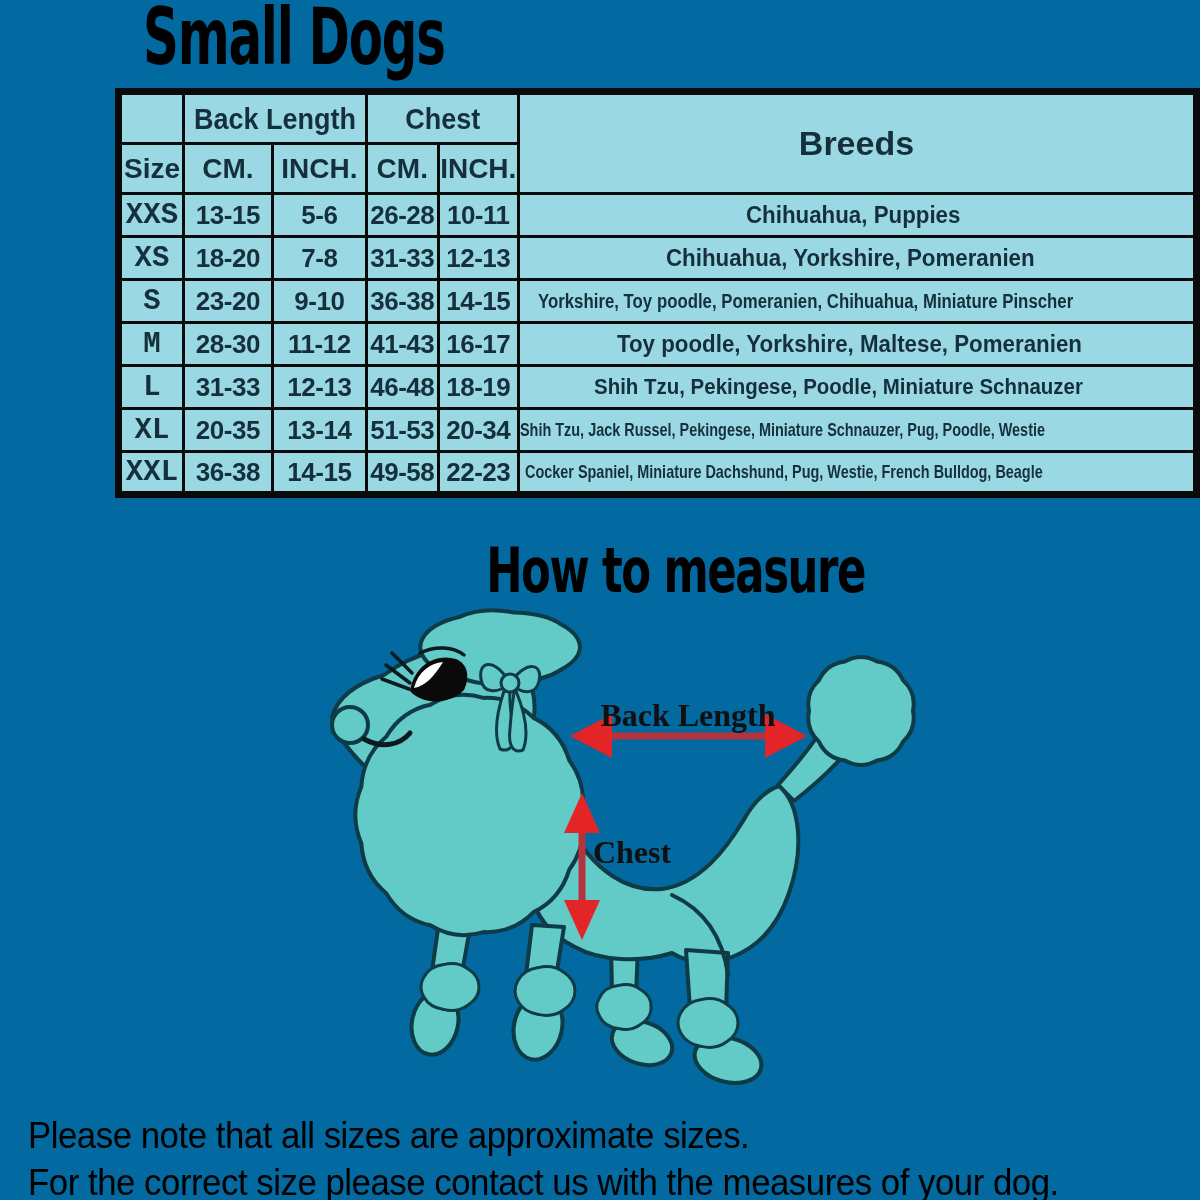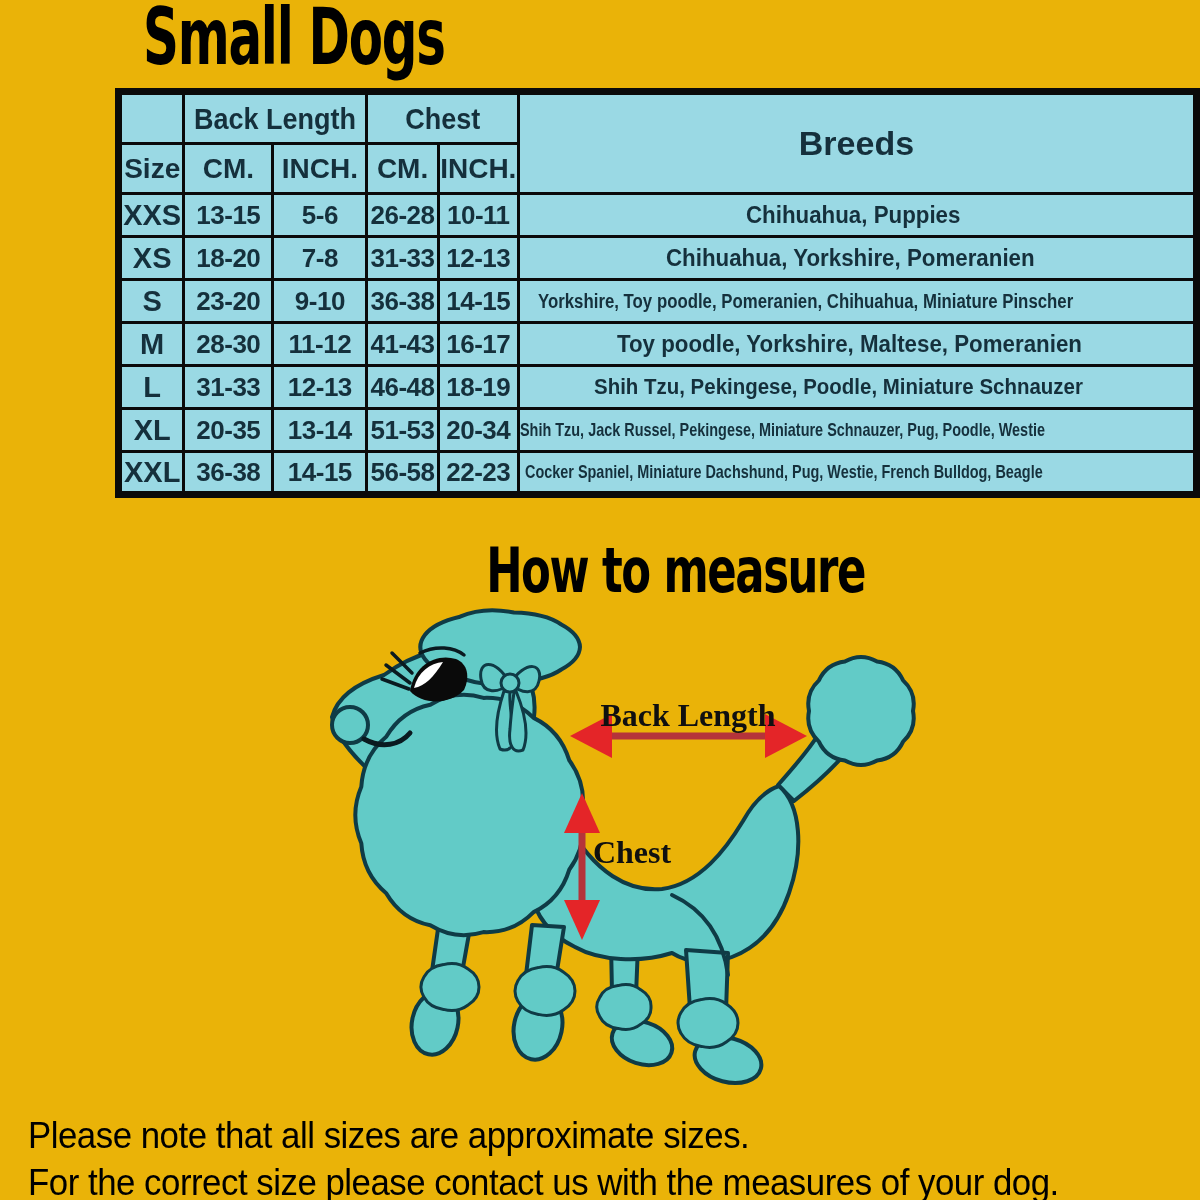--- a/index.html
+++ b/index.html
@@ -1,16 +1,16 @@
 <!DOCTYPE html>
 <html><head>
 <meta charset="utf-8">
 <style>
   html,body{margin:0;padding:0;background:#fff;}
-  .canvas{position:relative;width:1200px;height:1200px;background:#eab308;overflow:hidden;
+  .canvas{position:relative;width:1200px;height:1200px;background:#0369a1;overflow:hidden;
           font-family:"Liberation Sans",sans-serif;}
 
   
   .big-title{position:absolute;left:143px;top:-8px;margin:0;color:#000;
              font-family:"DejaVu Sans",sans-serif;font-weight:bold;font-size:78px;
              letter-spacing:-2px;transform:scaleX(.64);transform-origin:left top;white-space:nowrap;}
   .measure-title-wrap{position:absolute;left:346px;top:534px;width:600px;text-align:right;}
   .measure-title{display:inline-block;margin:0;color:#000;
              font-family:"DejaVu Sans",sans-serif;font-weight:bold;font-size:62px;
              letter-spacing:-2px;transform:scaleX(.70);transform-origin:center top;white-space:nowrap;}
@@ -20,21 +20,21 @@
               background:#9AD9E4;border:7px solid #0a0a0a;}
   .size-table td,.size-table th{border:3px solid #0a0a0a;padding:0;text-align:center;
               vertical-align:middle;color:#15303C;overflow:hidden;white-space:nowrap;}
   .gh-row{height:52px;}
   .sh-row{height:50px;}
   .b-row{height:43px;}
   .group-h{font-size:30px;font-weight:bold;}
   .group-h span{display:inline-block;transform:scaleX(.9);transform-origin:center;}
   .breeds-h{font-size:34px;font-weight:bold;}
   .red{color:#D8354F;font-weight:bold;font-size:28px;}
-  .size-val{font-size:29px;font-weight:bold;}
+  .size-val{font-size:29px;font-weight:bold;font-family:Liberation Mono, monospace;}
   .num{font-size:26px;font-weight:bold;letter-spacing:-.5px;}
   .breeds-cell{text-align:left;padding-left:6px;margin-left:32px;}
   .breeds-cell span{display:inline-block;transform-origin:left center;white-space:nowrap;font-weight:bold;}
   .br-a{font-size:23px;transform:scaleX(.97);}
   .br-b{font-size:22px;transform:scaleX(.93);}
   .br-c{font-size:20px;transform:scaleX(.84);}
   .br-d{font-size:18.5px;transform:scaleX(.78);}
 
   
   .dog-svg{position:absolute;left:280px;top:595px;}
@@ -127,21 +127,21 @@
       <td class="num">20-35</td>
       <td class="num">13-14</td>
       <td class="num">51-53</td>
       <td class="num">20-34</td>
       <td class="breeds-cell"><span class="br-d">Shih Tzu, Jack Russel, Pekingese, Miniature Schnauzer, Pug, Poodle, Westie</span></td>
     </tr>
     <tr class="b-row">
       <td class="size-val">XXL</td>
       <td class="num">36-38</td>
       <td class="num">14-15</td>
-      <td class="num">56-58</td>
+      <td class="num">49-58</td>
       <td class="num">22-23</td>
       <td class="breeds-cell"><span class="br-d">Cocker Spaniel, Miniature Dachshund, Pug, Westie, French Bulldog, Beagle</span></td>
     </tr>
   </tbody>
     </table>
 
   <div class="measure-title-wrap">
     <h2 class="measure-title">How to measure</h2>
   </div>
 

